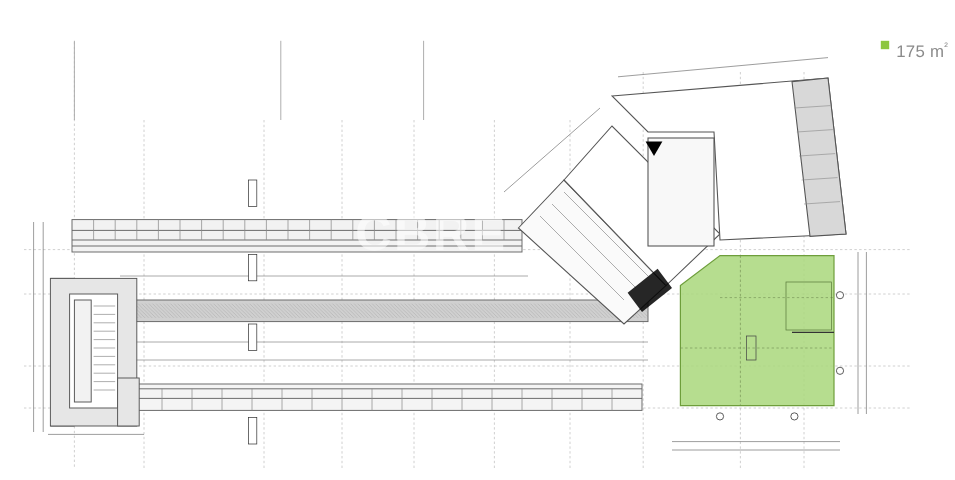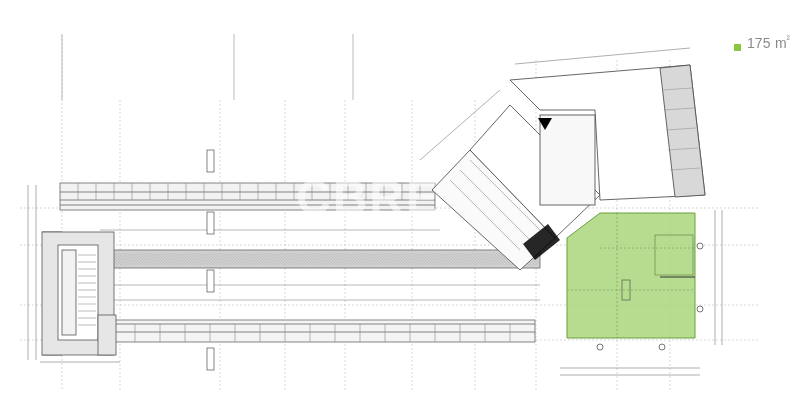--- a/index.html
+++ b/index.html
@@ -1,22 +1,22 @@
 <!DOCTYPE html>
 <html><head>
   <meta charset="utf-8">
   <style>
     html, body { margin: 0; padding: 0; background: #ffffff; }
     body { width: 796px; height: 400px; overflow: hidden; position: relative; font-family: "Liberation Sans", sans-serif; }
     .plan { position: absolute; left: 0; top: 0; width: 796px; height: 400px; }
-    .legend { position: absolute; right: 6px; top: 34px; display: flex; align-items: flex-end; gap: 6px; }
+    .legend { position: absolute; right: 6px; top: 34px; display: flex; align-items: flex-start; gap: 6px; }
     .legend-swatch { width: 7px; height: 7px; background: #8cc63f; display: inline-block; }
     .legend-text { font-size: 14px; color: #8a8a8a; letter-spacing: 0.2px; }
     .legend-text sup { font-size: 9px; }
-    .watermark { position: absolute; left: 296px; top: 170px; font-size: 48px; font-weight: bold; color: rgba(255,255,255,0.55); letter-spacing: 2px; pointer-events: none; }
+    .watermark { position: absolute; left: 296px; top: 170px; font-size: 42px; font-weight: bold; color: rgba(255,255,255,0.55); letter-spacing: 2px; pointer-events: none; }
   </style>
 </head>
 <body>
 
 <svg class="plan" viewBox="0 0 796 400" xmlns="http://www.w3.org/2000/svg">
 
   <g stroke="#bdbdbd" stroke-width="0.6" stroke-dasharray="2,2" fill="none">
     <line x1="62" y1="35" x2="62" y2="390"></line>
     <line x1="120" y1="100" x2="120" y2="390"></line>
     <line x1="220" y1="100" x2="220" y2="390"></line>

